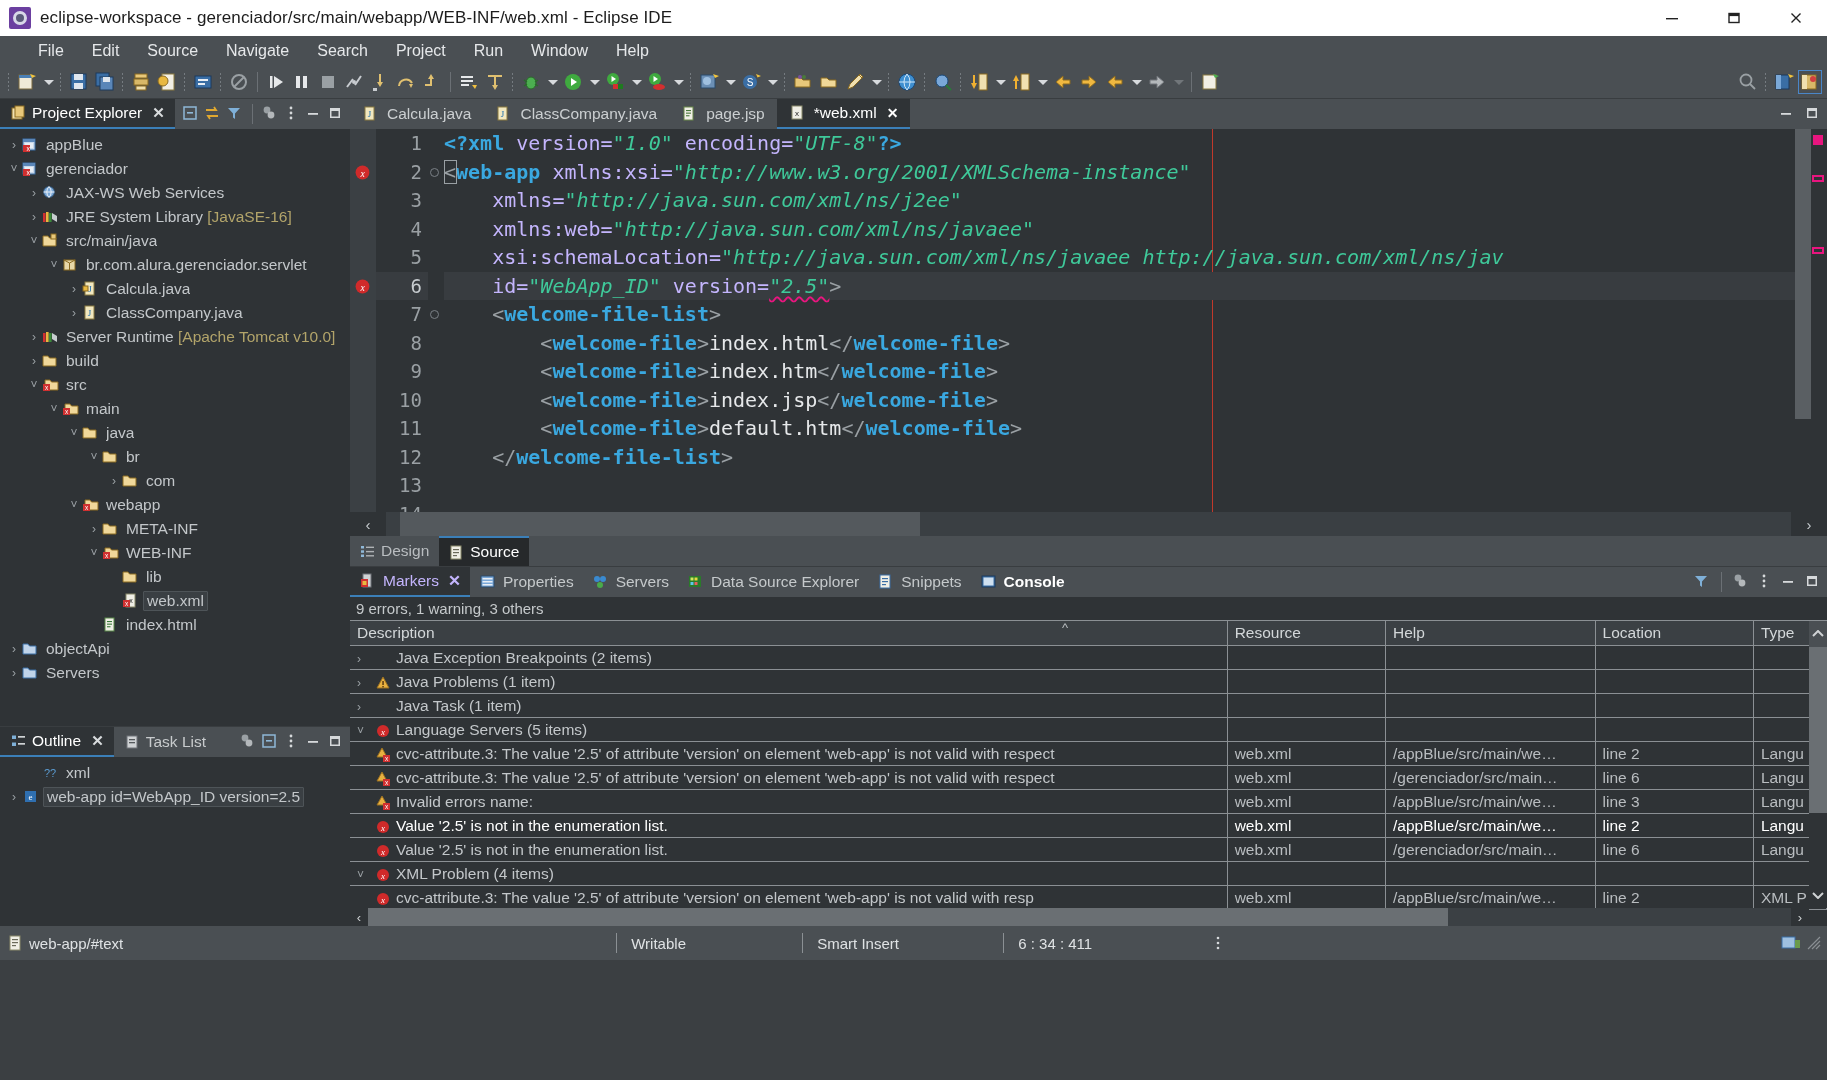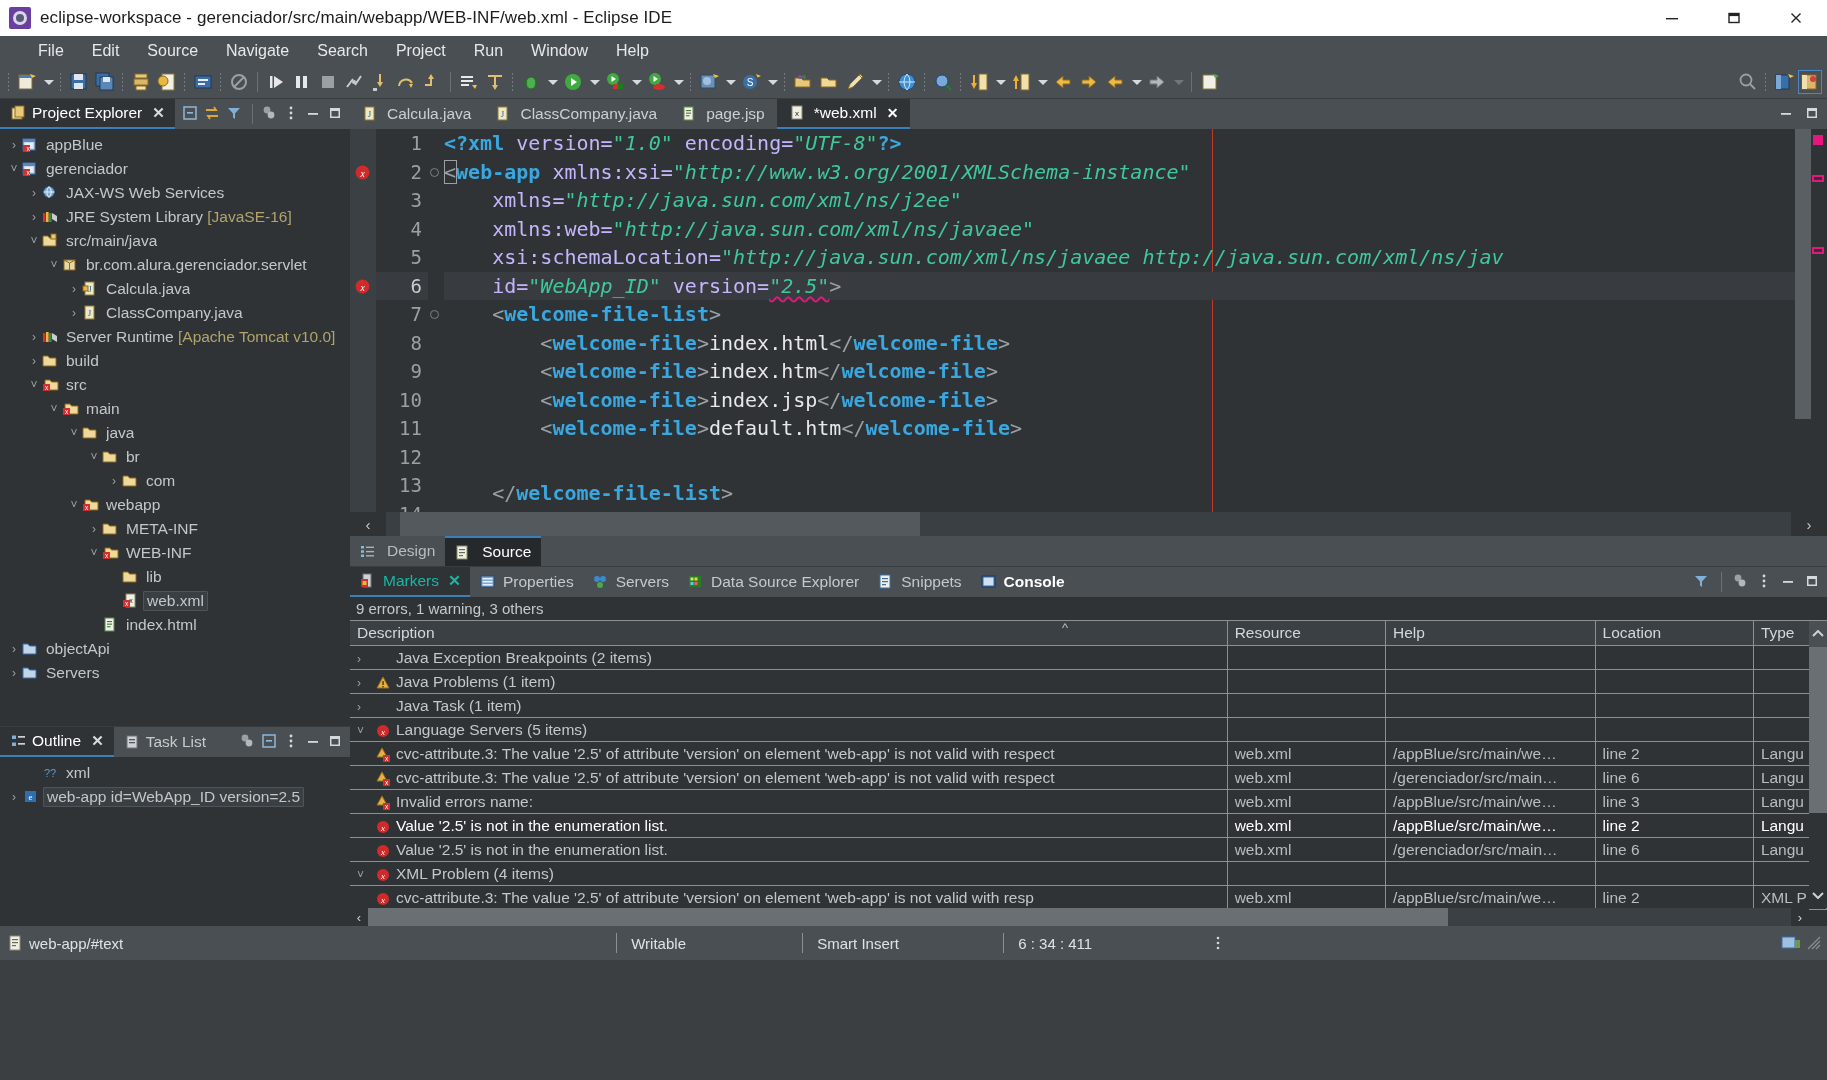--- a/index.html
+++ b/index.html
@@ -99,28 +99,28 @@
   .cl-pi     { color:#3aa8e0; font-weight:bold; }
   .linehl { position:absolute; left:0; right:0; background:#383c40; }
 
   .hscrollbar { height:24px; flex:0 0 24px; background:#2f3336; display:flex; align-items:center; position:relative;}
   .hsb-left { width:36px; height:24px; background:#2f3336; color:#c8cdd0; display:flex;align-items:center;justify-content:center;font-size:15px;}
   .hsb-track { flex:1 1 auto; height:24px; background:#3a3f43; position:relative; }
   .hsb-thumb { position:absolute; left:14px; top:0; width:520px; height:24px; background:#54595d; }
   .hsb-right { width:36px; height:24px; color:#c8cdd0; display:flex;align-items:center;justify-content:center;font-size:15px;}
 
   .dstabs { height:30px; flex:0 0 30px; display:flex; align-items:stretch; background:#4a4f53; }
-  .dstab { display:flex; align-items:center; gap:12px; padding:0 10px; font-size:15.5px; color:#b9bdc0;}
+  .dstab { display:flex; align-items:center; gap:6px; padding:0 10px; font-size:15.5px; color:#b9bdc0;}
   .dstab.active { background:#26292b; color:#ffffff; border-top:2px solid #3b7fb8; }
 
   
   .bottom { height:360px; flex:0 0 360px; display:flex; flex-direction:column; background:#4a4f53; border-top:1px solid #393d40;}
   .bviewtabs { height:30px; flex:0 0 30px; display:flex; align-items:stretch; position:relative; background:#4a4f53;}
   .bvtab { display:flex; align-items:center; gap:6px; padding:0 9px; font-size:15.5px; color:#c5c9cb; }
-  .bvtab.active { background:#2f3336; color:#14b8a6; border-bottom:2px solid #3b7fb8; }
+  .bvtab.active { background:#2f3336; color:#c4b5fd; border-bottom:2px solid #3b7fb8; }
   .bvtab.bold { font-weight:bold; color:#fff; }
   .bvtools { position:absolute; right:4px; top:0; height:30px; display:flex; align-items:center; gap:4px; }
 
   .summary { height:24px; flex:0 0 24px; background:#2f3336; font-size:15px; color:#c5c9cb; padding-left:6px; line-height:24px; border-bottom:1px solid #8b9094;}
   .tablewrap { flex:1 1 auto; background:#2f3336; overflow:hidden; position:relative; display:flex; flex-direction:column;}
   table.mk { width:100%; border-collapse:collapse; table-layout:fixed; }
   table.mk th { background:#3b4044; color:#d3d7d9; font-weight:normal; font-size:15.5px; text-align:left;
      padding:3px 7px; border-right:1px solid #8b9094; border-bottom:1px solid #8b9094; height:24px;}
   table.mk td { font-size:15.5px; color:#b9bdc0; padding:2px 7px; border-right:1px solid #8b9094;
      border-bottom:1px solid #8b9094; height:24px; white-space:nowrap; overflow:hidden; text-overflow:ellipsis;}
@@ -960,21 +960,21 @@
             <div class="codeline" style="position: relative;">&nbsp;&nbsp;&nbsp;&nbsp;<span class="cl-attr">xmlns=</span><span class="cl-str">"http://java.sun.com/xml/ns/j2ee"</span></div>
             <div class="codeline" style="position: relative;">&nbsp;&nbsp;&nbsp;&nbsp;<span class="cl-attr">xmlns:web=</span><span class="cl-str">"http://java.sun.com/xml/ns/javaee"</span></div>
             <div class="codeline" style="position: relative;">&nbsp;&nbsp;&nbsp;&nbsp;<span class="cl-attr">xsi:schemaLocation=</span><span class="cl-str">"http://java.sun.com/xml/ns/javaee http://java.sun.com/xml/ns/jav</span></div>
             <div class="linehl" style="top: 142.5px; height: 28.5px;"></div>
             <div class="codeline" style="position: relative;">&nbsp;&nbsp;&nbsp;&nbsp;<span class="cl-attr">id=</span><span class="cl-str">"WebApp_ID"</span><span class="cl-text"> </span><span class="cl-attr">version=</span><span class="cl-str" style="text-decoration:underline wavy #e8157f; text-underline-offset:3px;">"2.5"</span><span class="cl-brack">&gt;</span></div>
             <div class="codeline" style="position: relative;">&nbsp;&nbsp;&nbsp;&nbsp;<span class="cl-brack">&lt;</span><span class="cl-tag">welcome-file-list</span><span class="cl-brack">&gt;</span></div>
             <div class="codeline" style="position: relative;">&nbsp;&nbsp;&nbsp;&nbsp;&nbsp;&nbsp;&nbsp;&nbsp;<span class="cl-brack">&lt;</span><span class="cl-tag">welcome-file</span><span class="cl-brack">&gt;</span><span class="cl-text">index.html</span><span class="cl-brack">&lt;/</span><span class="cl-tag">welcome-file</span><span class="cl-brack">&gt;</span></div>
             <div class="codeline" style="position: relative;">&nbsp;&nbsp;&nbsp;&nbsp;&nbsp;&nbsp;&nbsp;&nbsp;<span class="cl-brack">&lt;</span><span class="cl-tag">welcome-file</span><span class="cl-brack">&gt;</span><span class="cl-text">index.htm</span><span class="cl-brack">&lt;/</span><span class="cl-tag">welcome-file</span><span class="cl-brack">&gt;</span></div>
             <div class="codeline" style="position: relative;">&nbsp;&nbsp;&nbsp;&nbsp;&nbsp;&nbsp;&nbsp;&nbsp;<span class="cl-brack">&lt;</span><span class="cl-tag">welcome-file</span><span class="cl-brack">&gt;</span><span class="cl-text">index.jsp</span><span class="cl-brack">&lt;/</span><span class="cl-tag">welcome-file</span><span class="cl-brack">&gt;</span></div>
             <div class="codeline" style="position: relative;">&nbsp;&nbsp;&nbsp;&nbsp;&nbsp;&nbsp;&nbsp;&nbsp;<span class="cl-brack">&lt;</span><span class="cl-tag">welcome-file</span><span class="cl-brack">&gt;</span><span class="cl-text">default.htm</span><span class="cl-brack">&lt;/</span><span class="cl-tag">welcome-file</span><span class="cl-brack">&gt;</span></div>
-            <div class="codeline" style="position: relative; margin-top: 36px;">&nbsp;&nbsp;&nbsp;&nbsp;<span class="cl-brack">&lt;/</span><span class="cl-tag">welcome-file-list</span><span class="cl-brack">&gt;</span></div>
+            <div class="codeline" style="position: relative;">&nbsp;&nbsp;&nbsp;&nbsp;<span class="cl-brack">&lt;/</span><span class="cl-tag">welcome-file-list</span><span class="cl-brack">&gt;</span></div>
           </div>
         <div class="vscroll">
           <div style="position:absolute;left:0;top:0;width:16px;height:28px;background:#2b2f32;display:flex;align-items:center;justify-content:center;">
             <svg width="12" height="8" viewBox="0 0 12 8">
                 <path d="M1 6 L6 1 L11 6" fill="none" stroke="#a8acaf" stroke-width="2"></path>
               </svg>
           </div>
           <div style="position:absolute;left:0;top:28;height:290px;width:16px;background:#5a5f63;"></div>
         </div>
         <div class="overviewruler">

